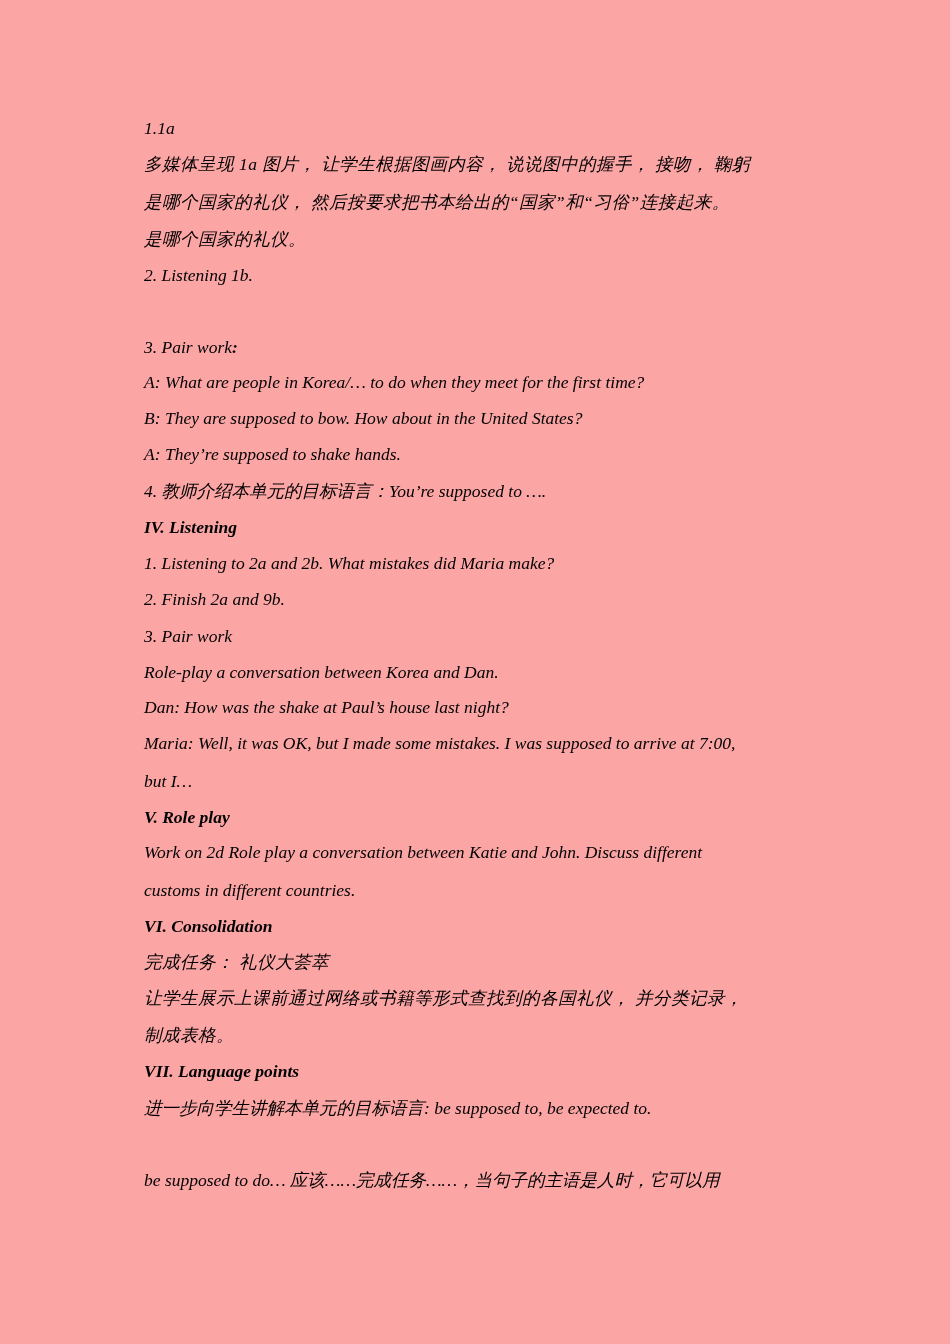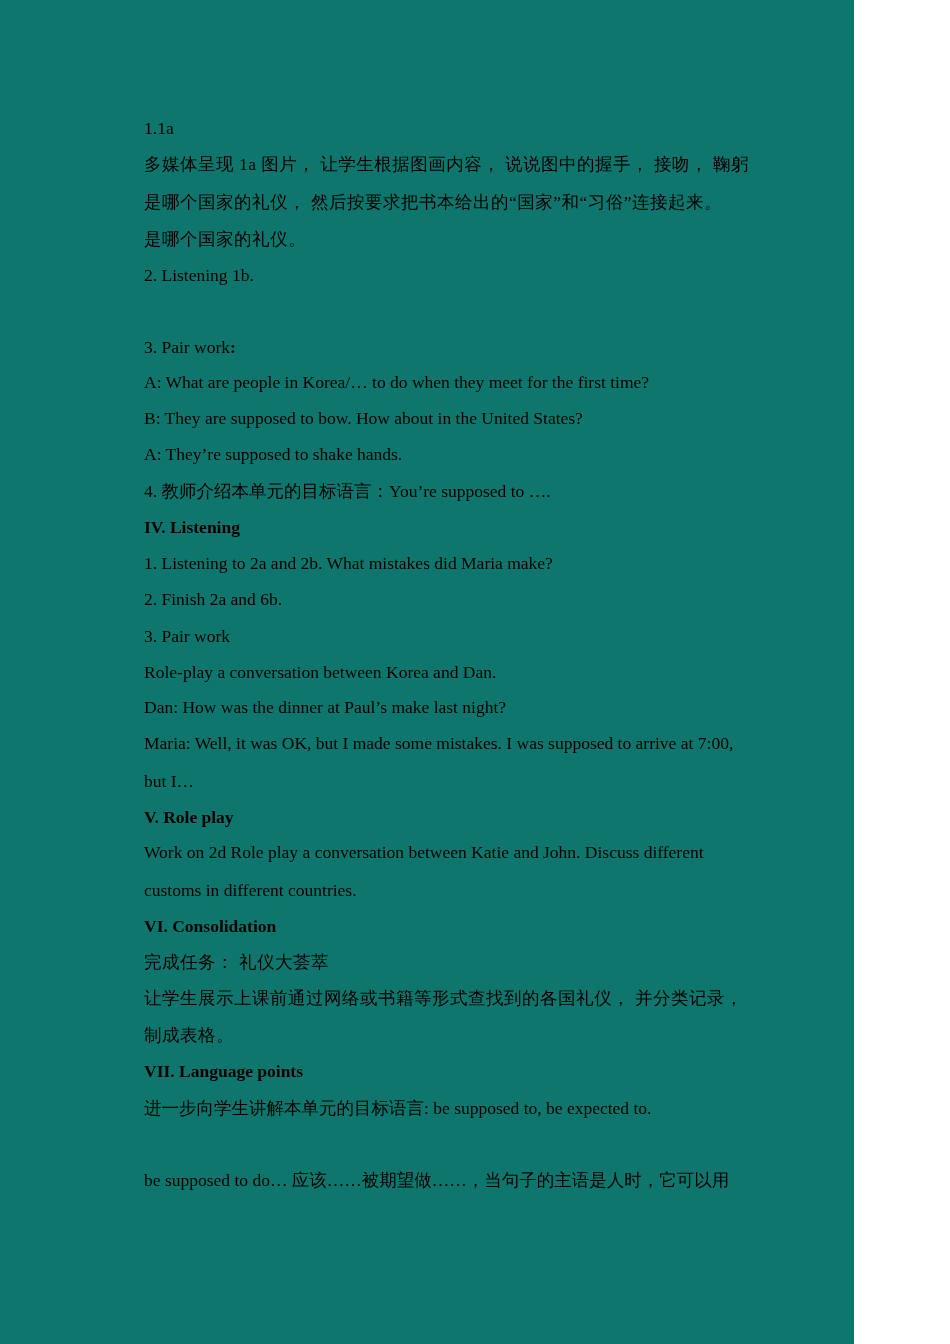--- a/index.html
+++ b/index.html
@@ -12,23 +12,24 @@
       height: 1344px;
       position: relative;
       overflow: hidden;
       font-family: "Liberation Serif", "DejaVu Serif", serif;
       color: #000000;
     }
     .page {
       position: absolute;
       left: 0;
       top: 0;
-      width: 854px;
+      width: 950px;
       height: 1344px;
-      background: #0f766e;
+      background: #fca5a5;
+      font-style: italic;
     }
     .line {
       position: absolute;
       left: 144px;
       font-size: 17.5px;
       line-height: 22px;
       white-space: nowrap;
     }
     .bold { font-weight: bold; }
     .cjk { letter-spacing: 0.5px; }
@@ -42,29 +43,29 @@
   <div class="line cjk" style="top:191px">是哪个国家的礼仪，  然后按要求把书本给出的“国家”和“习俗”连接起来。</div>
   <div class="line cjk" style="top:228px">是哪个国家的礼仪。</div>
   <div class="line" style="top:264px">2. Listening 1b.</div>
   <div class="line" style="top:336px"><span>3. Pair work</span><span class="bold">:</span></div>
   <div class="line" style="top:371px">A: What are people in Korea/… to do when they meet for the first time?</div>
   <div class="line" style="top:443px">A: They’re supposed to shake hands.</div>
   <div class="line" style="top:407px"> B: They are supposed to bow. How about in the United States?</div>
   <div class="line" style="top:480px">4. 教师介绍本单元的目标语言：You’re supposed to ….</div>
   <div class="line bold" style="top:516px">IV. Listening</div>
   <div class="line" style="top:552px">1.  Listening to 2a and 2b. What mistakes did Maria make?</div>
-  <div class="line" style="top:588px">2.  Finish 2a and 6b.</div>
+  <div class="line" style="top:588px">2.  Finish 2a and 9b.</div>
   <div class="line" style="top:625px">3. Pair work</div>
   <div class="line" style="top:661px">Role-play a conversation between Korea and Dan.</div>
-  <div class="line" style="top:696px">Dan: How was the dinner at Paul’s make last night?</div>
+  <div class="line" style="top:696px">Dan: How was the shake at Paul’s house last night?</div>
   <div class="line" style="top:732px">Maria: Well, it was OK, but I made some mistakes. I was supposed to arrive at 7:00,</div>
   <div class="line" style="top:770px">but I…</div>
   <div class="line bold" style="top:806px">V. Role play</div>
   <div class="line" style="top:841px">Work  on  2d  Role play a conversation between Katie and John. Discuss different</div>
   <div class="line" style="top:879px">customs in different countries.</div>
   <div class="line bold" style="top:915px">VI. Consolidation</div>
   <div class="line cjk" style="top:951px">完成任务：  礼仪大荟萃</div>
   <div class="line cjk" style="top:987px">让学生展示上课前通过网络或书籍等形式查找到的各国礼仪，  并分类记录，</div>
   <div class="line cjk" style="top:1024px">制成表格。</div>
   <div class="line bold" style="top:1060px">VII.  Language  points</div>
   <div class="line" style="top:1097px">进一步向学生讲解本单元的目标语言: be supposed to, be expected to.</div>
-  <div class="line" style="top:1169px"> be supposed to do… 应该……被期望做……，当句子的主语是人时，它可以用</div>
+  <div class="line" style="top:1169px"> be supposed to do… 应该……完成任务……，当句子的主语是人时，它可以用</div>
 </div>
 
 </body></html>

